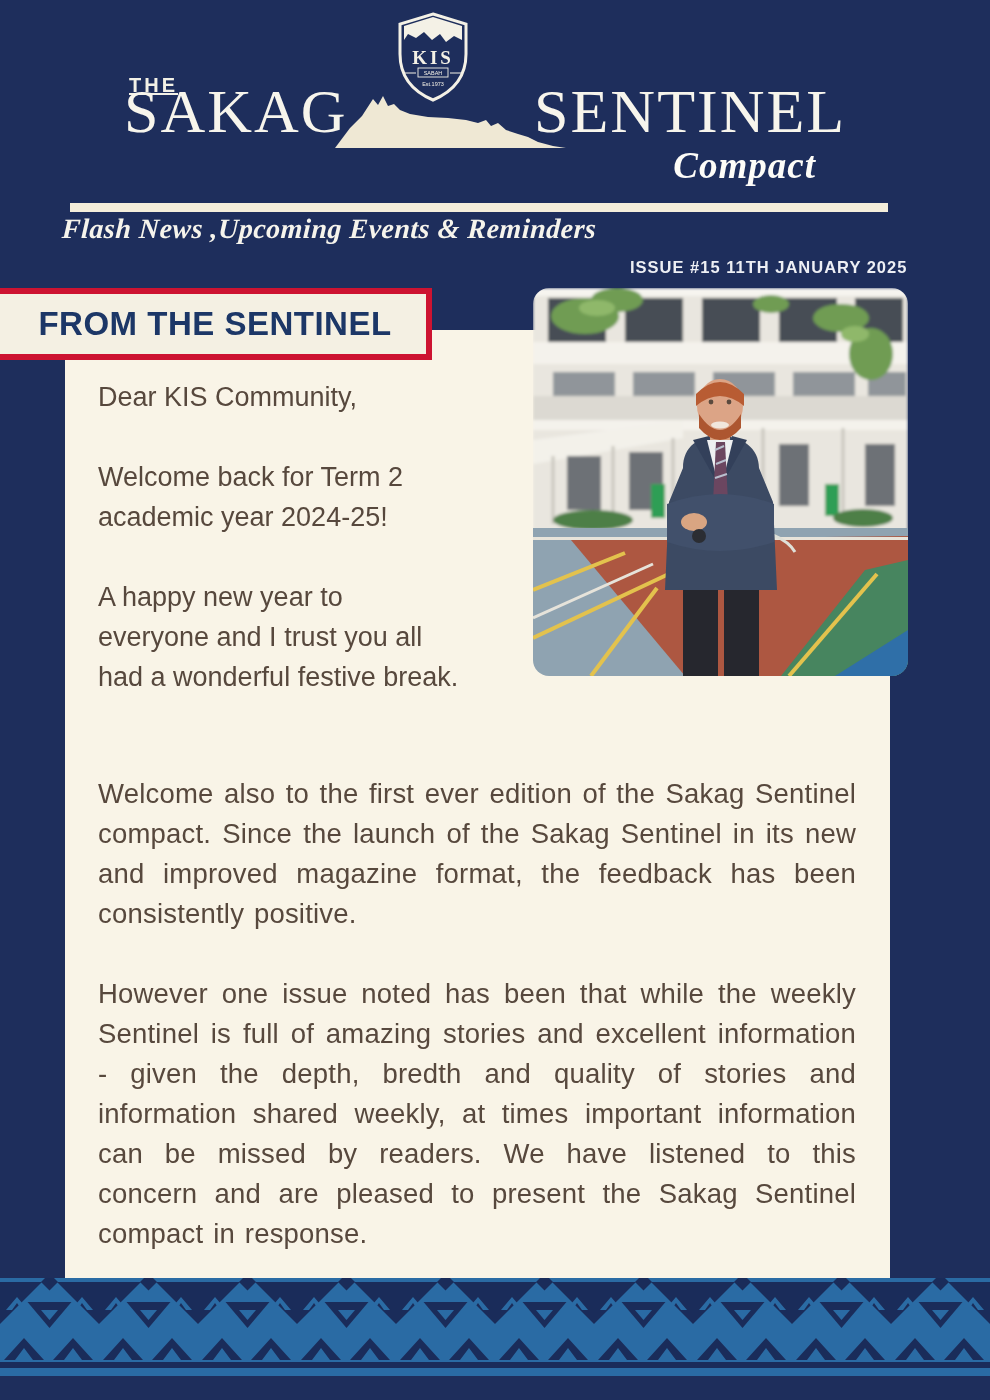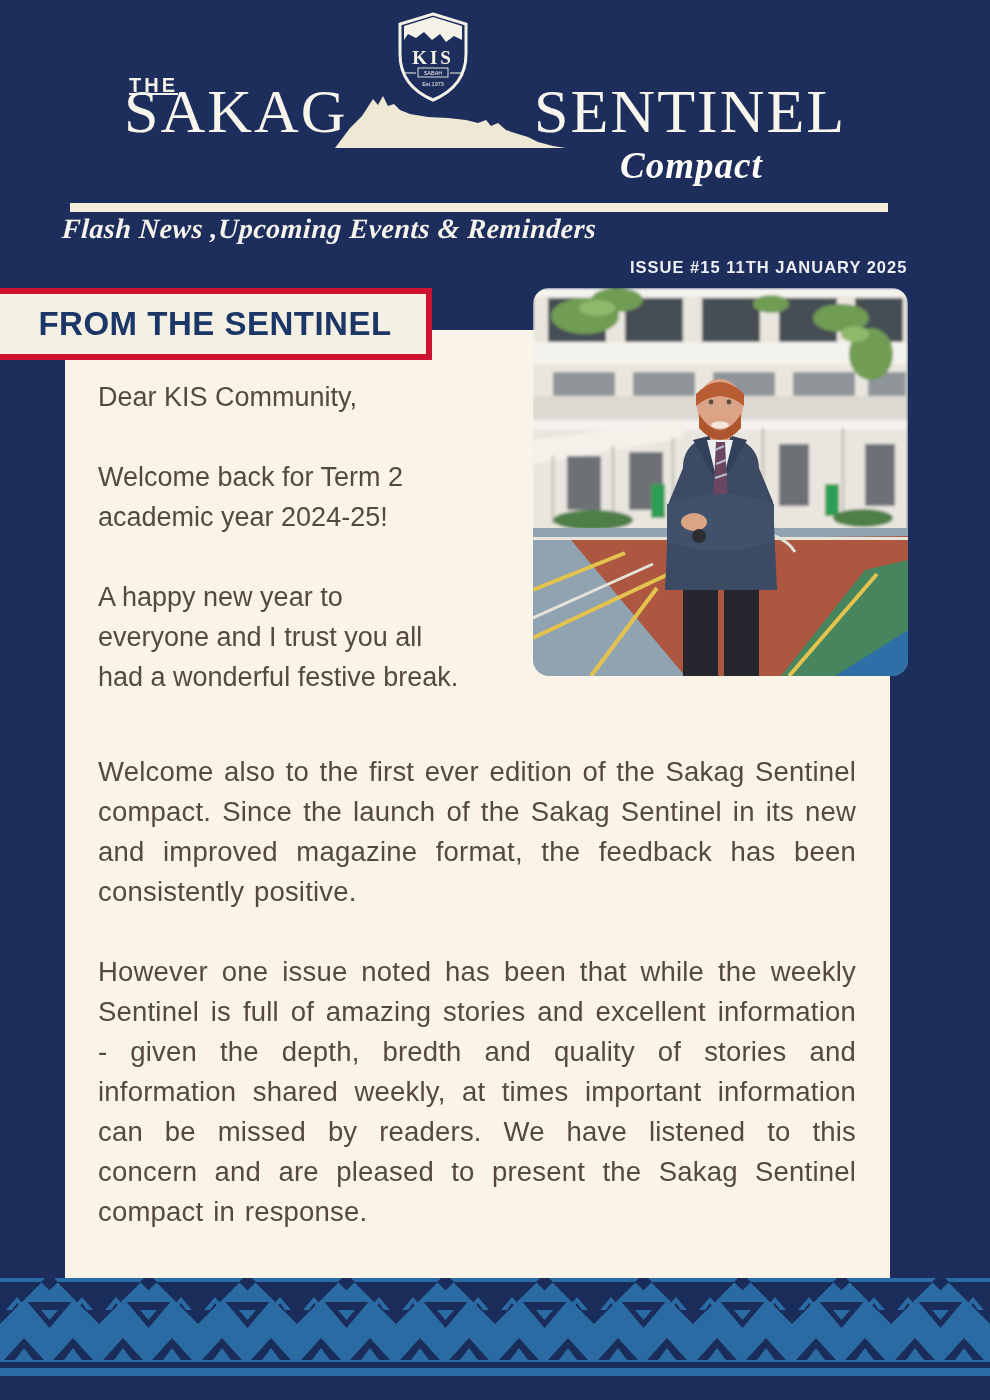--- a/index.html
+++ b/index.html
@@ -21,22 +21,22 @@
     position:absolute;top:80px;
     font-family:"Liberation Serif","DejaVu Serif",serif;
     font-size:62px;line-height:1;font-weight:500;
     letter-spacing:2px;color:#f7f5ec;
   }
   .title-left{left:124px;}
   .title-right{left:534px;}
   .mountain{position:absolute;left:328px;top:90px;width:247px;height:58px;}
   .shield{position:absolute;left:396px;top:12px;width:74px;height:90px;}
   .edition{
-    position:absolute;left:620px;top:144px;width:232px;
-    text-align:left;
+    position:absolute;left:584px;top:144px;width:232px;
+    text-align:right;
     font-family:"Liberation Serif","DejaVu Serif",serif;
     font-style:italic;font-weight:700;font-size:37px;
     color:#fdfcf8;letter-spacing:1px;
   }
   .divider-bar{
     position:absolute;left:70px;top:203px;width:818px;height:9px;
     background:#f4eedb;
   }
   .tagline{
     position:absolute;left:62px;top:213px;
@@ -71,21 +71,21 @@
     position:absolute;left:533px;top:288px;width:375px;height:388px;
     border-radius:16px;overflow:hidden;display:block;
   }
   .body-text{color:#57483d;}
   .narrow-col{
     position:absolute;left:98px;top:377px;width:432px;
     font-size:27px;line-height:40px;
   }
   .narrow-col p{margin:0 0 40px 0;white-space:pre-line;}
   .wide-col{
-    position:absolute;left:98px;top:752px;width:758px;
+    position:absolute;left:98px;top:774px;width:758px;
     font-size:27.5px;line-height:40px;
     text-align:justify;word-spacing:2px;letter-spacing:0.2px;
   }
   .wide-col p{margin:0 0 40px 0;}
   
   .pattern-band{position:absolute;left:0;top:1278px;width:990px;height:90px;display:block;}
   .pattern-strip{position:absolute;left:0;top:1368px;width:990px;height:8px;background:#2a6ba4;}
 </style>
 </head>
 <body>

